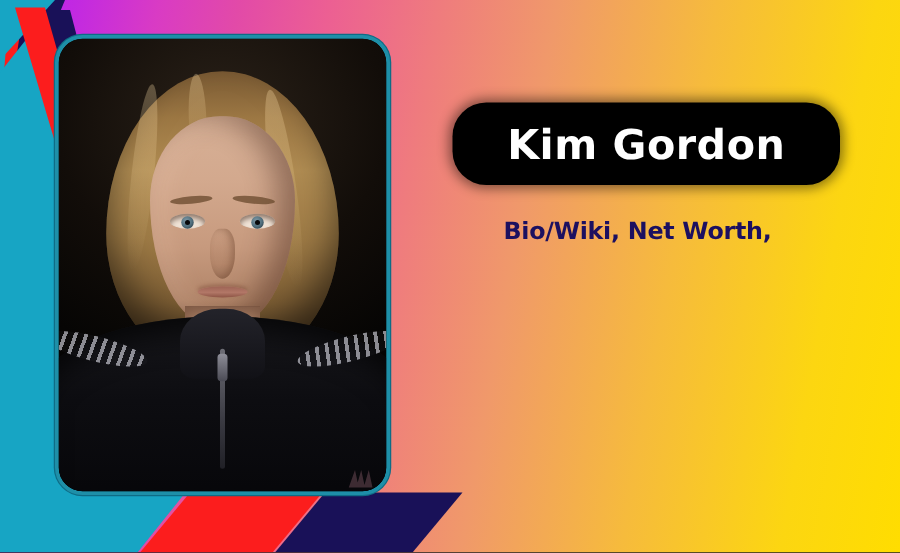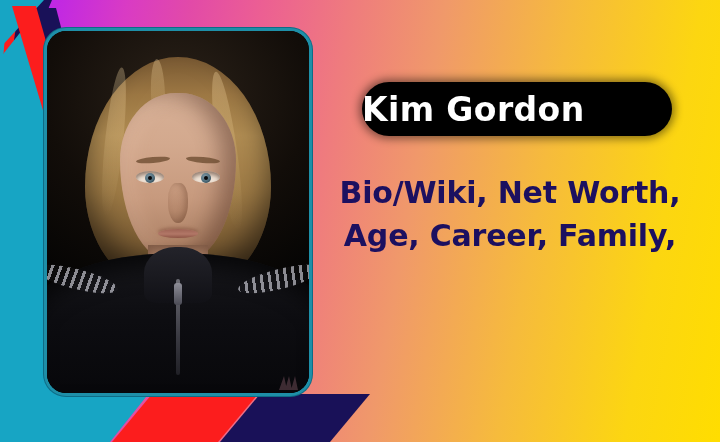--- a/index.html
+++ b/index.html
@@ -226,46 +226,46 @@
     height: 16px;
     opacity: .55;
   }
 
   
   #name-pill {
     position: absolute;
     left: 362px;
     top: 82px;
     width: 310px;
-    height: 54px;
+    height: 66px;
     background: #000;
     border-radius: 27px;
     display: flex;
     align-items: center;
-    justify-content: flex-start;
+    justify-content: center;
     box-shadow: 0 0 9px 3px rgba(0,0,0,.45);
   }
   #name-text {
     color: #ffffff;
     font-size: 33px;
     font-weight: bold;
     letter-spacing: .4px;
     white-space: nowrap;
     font-family: "DejaVu Sans", sans-serif;
   }
 
   
   #subtitle {
     position: absolute;
     left: 318px;
     top: 172px;
     width: 384px;
     text-align: center;
     color: #1c1060;
-    font-size: 30px;
+    font-size: 19px;
     font-weight: bold;
     line-height: 1.42;
     letter-spacing: -.2px;
     font-family: "DejaVu Sans", sans-serif;
   }
   #subtitle .line { display: block; white-space: nowrap; }
 </style>
 </head>
 <body>
 
@@ -329,16 +329,15 @@
       </div>
     </div>
   </div>
 
   <div id="name-pill">
     <span id="name-text">Kim Gordon</span>
   </div>
 
   <div id="subtitle">
     <span class="line">Bio/Wiki, Net Worth,</span>
-    <span class="line">Age, Career, Family,</span>
   </div>
 
 </div>
 
 </body></html>

